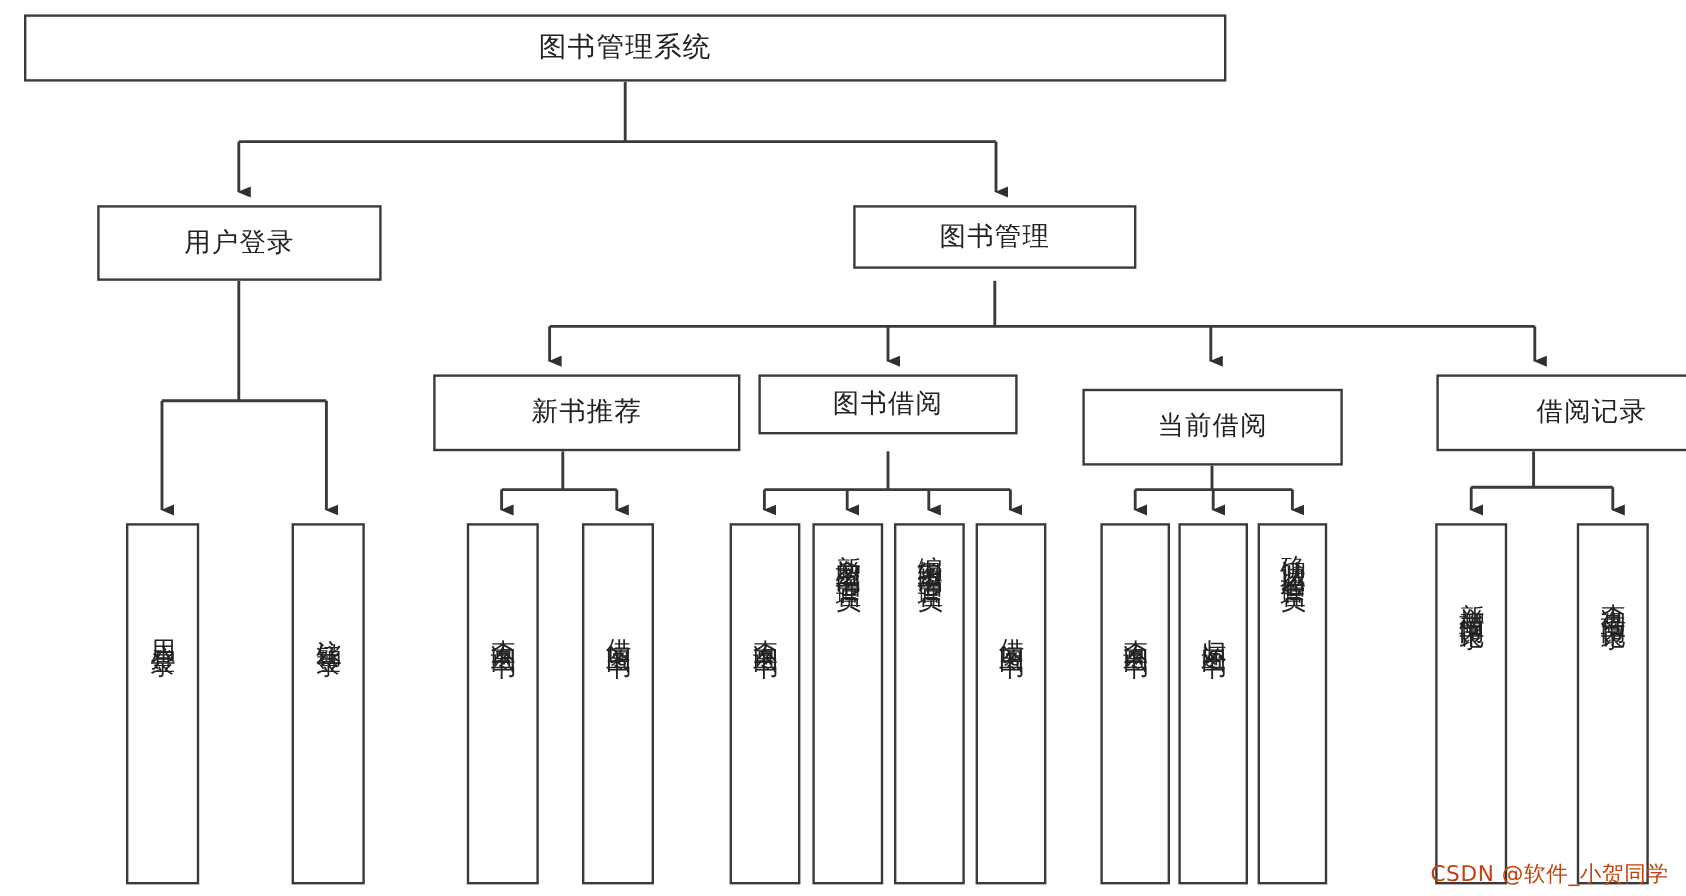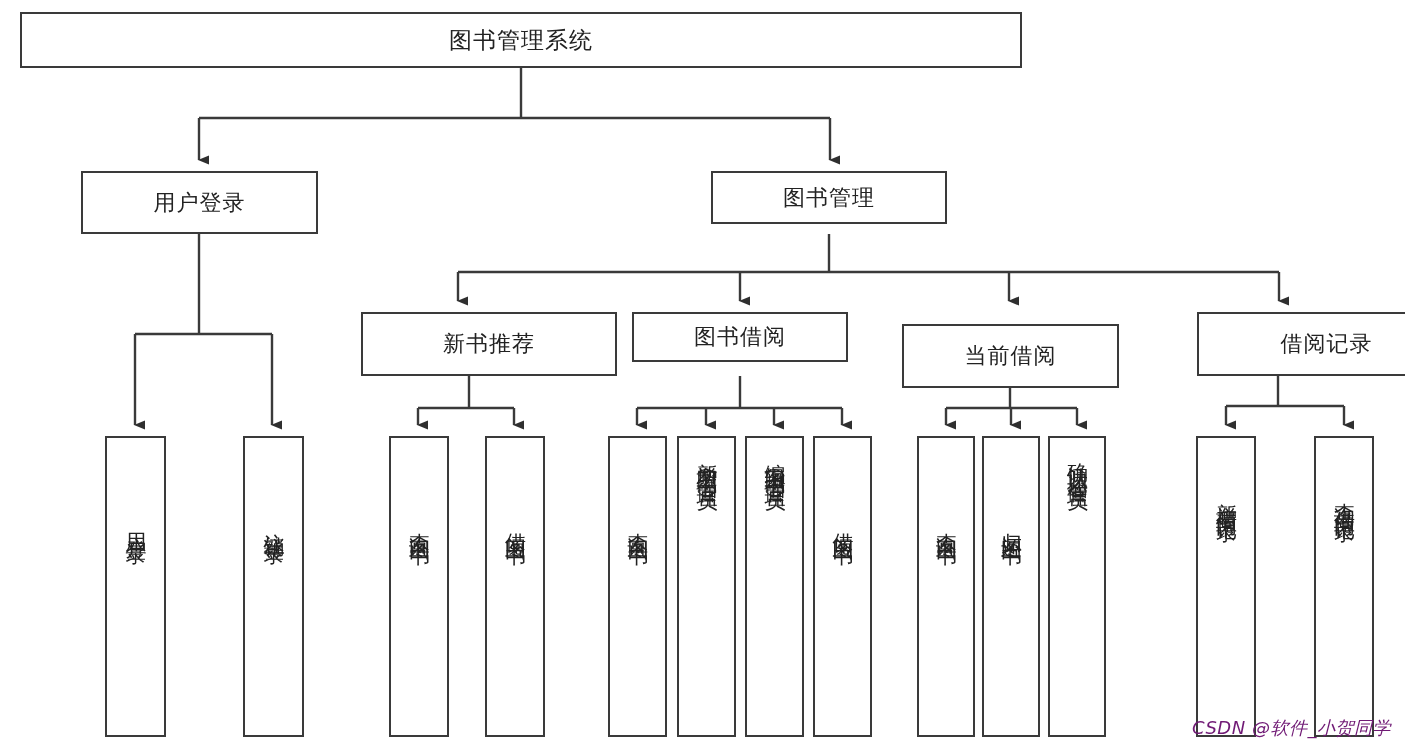--- a/index.html
+++ b/index.html
@@ -47,26 +47,25 @@
   .vtext{
     writing-mode:vertical-rl;
     text-orientation:upright;
     letter-spacing:4px;
     line-height:1;
     display:block;
     white-space:nowrap;
   }
   .watermark{
     position:absolute;
-    color:#701a75;
+    color:#c2410c;
     font-size:18px;
     letter-spacing:0.5px;
     white-space:nowrap;
     user-select:none;
-    font-style:italic;
   }
 </style>
 </head>
 <body>
 
 <div id="canvas">
 
   <svg id="wires" viewBox="0 0 1405 747" xmlns="http://www.w3.org/2000/svg">
     <defs>
       <marker id="arrow" markerWidth="10" markerHeight="11" refX="4.6" refY="10" orient="auto" markerUnits="userSpaceOnUse">

